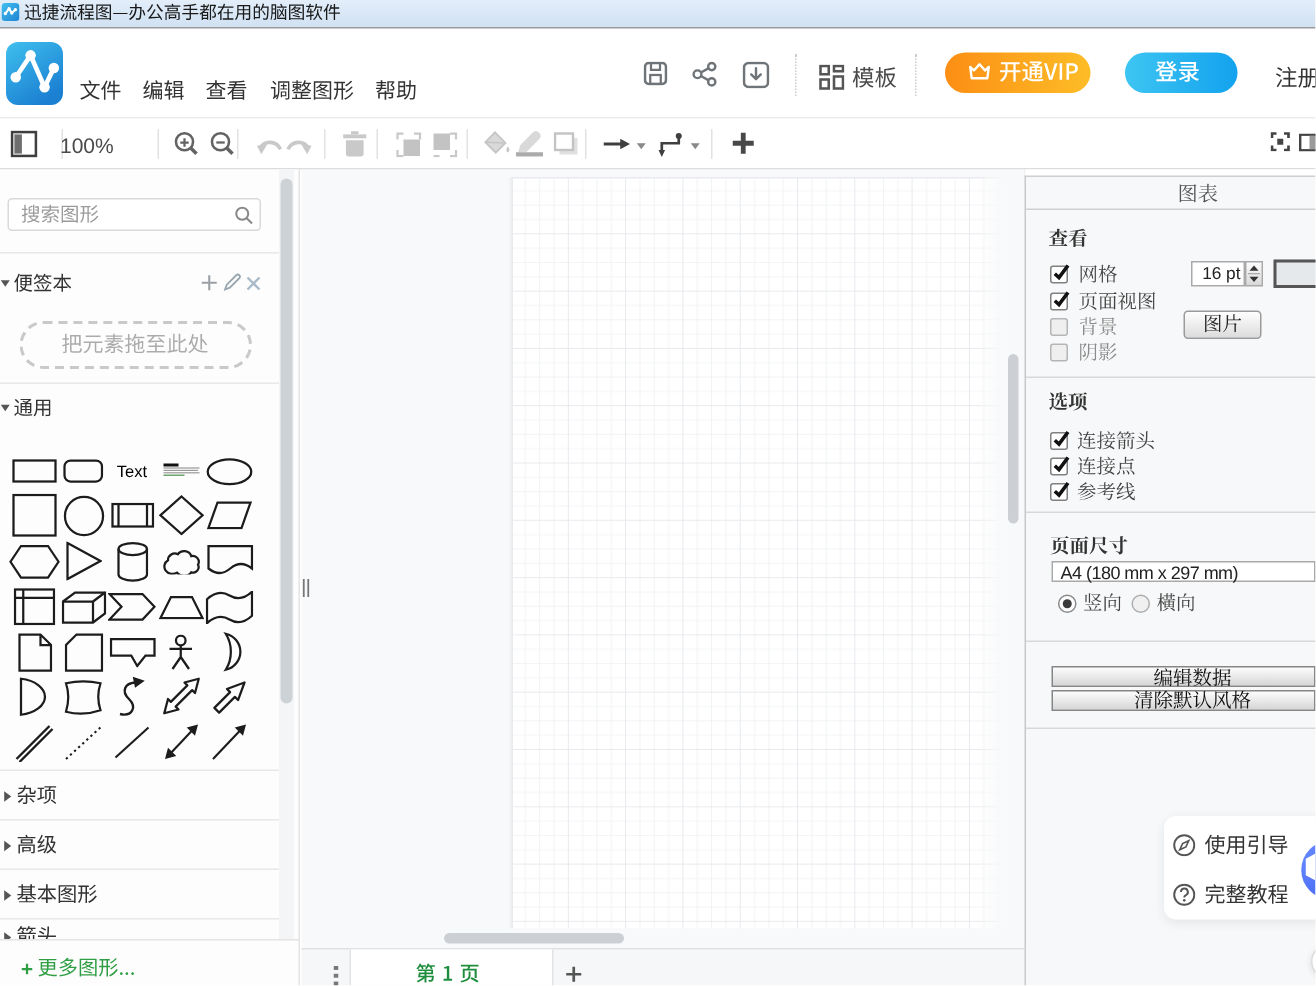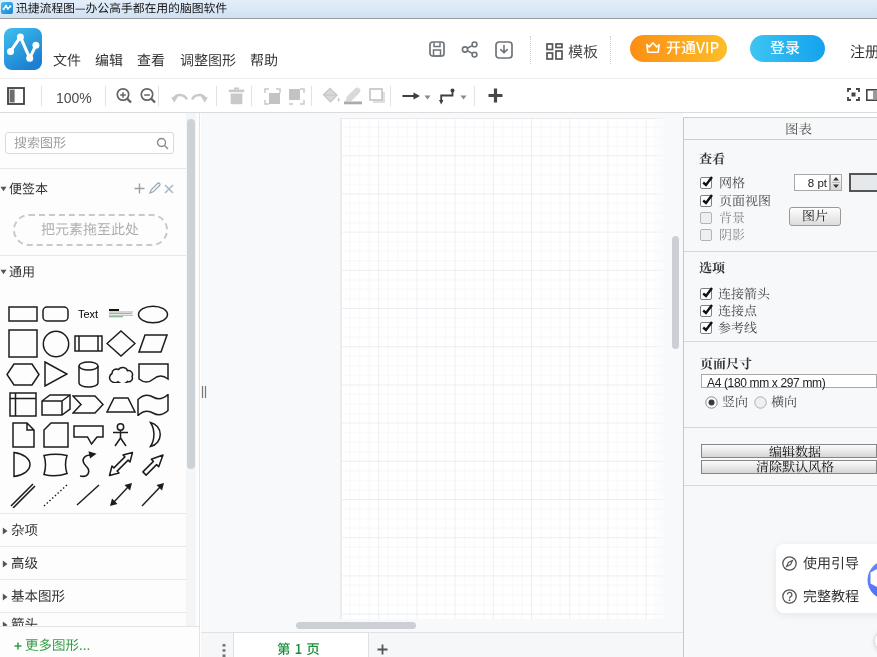--- a/index.html
+++ b/index.html
@@ -128,21 +128,21 @@
 <rect x="2.6" y="2.6" width="5" height="12.8" fill="#6e6e6e"></rect>
   </svg>
 <div class="sep2" style="left:41px"></div>
 <div class="sep2" style="left:105px"></div>
 <div class="sep2" style="left:158px"></div>
 <div class="sep2" style="left:216px"></div>
 <div class="sep2" style="left:251px"></div>
 <div class="sep2" style="left:311px"></div>
 <div class="sep2" style="left:390px"></div>
 <div class="sep2" style="left:474px"></div>
-<div style="position:absolute;left:56px;top:89px;"><span style="font-size:14px;color:#4a4a4a">100%</span></div>
+<div style="position:absolute;left:40px;top:89px;"><span style="font-size:14px;color:#4a4a4a">100%</span></div>
 <svg class="a" style="left:114px;top:86px" width="18" height="18" viewBox="0 0 18 18">
 <circle cx="9" cy="8.5" r="5.7" fill="none" stroke="#636363" stroke-width="1.7"></circle>
 <path d="M13 12.5 L17 16.5" stroke="#636363" stroke-width="2.4"></path>
 <path d="M9 6.2 v5.6 M6.2 9 h5.6" stroke="#636363" stroke-width="1.5"></path>
   </svg>
 <svg class="a" style="left:137.5px;top:86px" width="18" height="18" viewBox="0 0 18 18">
 <circle cx="9" cy="8.5" r="5.7" fill="none" stroke="#636363" stroke-width="1.7"></circle>
 <path d="M13 12.5 L17 16.5" stroke="#636363" stroke-width="2.4"></path>
 <path d="M6.2 9 h5.6" stroke="#636363" stroke-width="1.5"></path>
   </svg>
@@ -498,21 +498,21 @@
       <path transform="translate(0,0)" d="M0.8 -7.3 1.4 -6.3C1.5 -6.3 1.6 -6.4 1.6 -6.6C2.9 -7 3.9 -7.4 4.7 -7.7V-6H4.9C5.2 -6 5.5 -6.2 5.5 -6.3V-10.4C5.9 -10.5 6 -10.6 6 -10.8L4.7 -10.9V-9.5H1.2L1.3 -9.1H4.7V-8C3.1 -7.7 1.5 -7.4 0.8 -7.3ZM3.9 -3.4H9.2V-2H3.9ZM3.9 -3.8V-5.2H9.2V-3.8ZM3 -5.5V1H3.2C3.6 1 3.9 0.8 3.9 0.7V-1.6H9.2V-0.3C9.2 -0.1 9.2 -0 8.9 -0C8.6 -0 7.3 -0.1 7.3 -0.1V0.1C7.9 0.1 8.2 0.3 8.4 0.4C8.6 0.5 8.7 0.7 8.7 1C9.9 0.9 10.1 0.4 10.1 -0.2V-5C10.3 -5 10.6 -5.2 10.6 -5.3L9.5 -6.1L9.1 -5.5H4L3 -6ZM10.8 -10.3C10.2 -9.9 9.1 -9.3 8.1 -8.9V-10.4C8.3 -10.5 8.4 -10.6 8.5 -10.8L7.3 -10.9V-7.2C7.3 -6.6 7.5 -6.4 8.4 -6.4H9.8C11.8 -6.4 12.2 -6.5 12.2 -6.9C12.2 -7 12.1 -7.1 11.8 -7.2L11.8 -8.5H11.6C11.5 -7.9 11.4 -7.4 11.3 -7.3C11.2 -7.2 11.2 -7.1 11 -7.1C10.9 -7.1 10.4 -7.1 9.9 -7.1H8.6C8.1 -7.1 8.1 -7.1 8.1 -7.3V-8.6C9.2 -8.8 10.4 -9.2 11.2 -9.5C11.5 -9.4 11.7 -9.4 11.9 -9.5Z M21.1 -1.6 21.1 -1.4C22.5 -0.8 23.7 0.1 24.1 0.7C25.1 1.1 25.6 -1 21.1 -1.6ZM18 -1.2 16.9 -1.8C16.3 -1 15 -0 13.8 0.5L13.9 0.7C15.3 0.3 16.8 -0.4 17.5 -1.1C17.8 -1.1 17.9 -1.1 18 -1.2ZM24.2 -6.6 23.6 -5.9H19.7C20.2 -5.9 20.3 -7 18.7 -7L18.6 -6.9C18.9 -6.7 19.3 -6.3 19.4 -5.9C19.4 -5.9 19.5 -5.9 19.6 -5.9H13.8L13.9 -5.5H24.9C25.1 -5.5 25.2 -5.6 25.3 -5.7C24.8 -6.1 24.2 -6.6 24.2 -6.6ZM17 -2V-2.3H19.1V-0.2C19.1 -0.1 19 0 18.8 0C18.5 0 17.3 -0.1 17.3 -0.1V0.1C17.9 0.2 18.2 0.3 18.4 0.4C18.5 0.5 18.6 0.8 18.6 1C19.7 0.9 19.9 0.5 19.9 -0.2V-2.3H22.1V-1.8H22.3C22.5 -1.8 23 -2 23 -2.1V-4C23.2 -4.1 23.4 -4.2 23.5 -4.3L22.5 -5.1L22 -4.6H17L16.1 -5V-1.7H16.2C16.6 -1.7 17 -1.9 17 -2ZM22.1 -4.2V-2.7H17V-4.2ZM22.5 -9.8V-8.8H16.7V-9.8ZM16.7 -6.7V-7.1H22.5V-6.6H22.6C22.9 -6.6 23.3 -6.8 23.3 -6.9V-9.6C23.5 -9.7 23.8 -9.8 23.9 -9.9L22.8 -10.7L22.3 -10.2H16.7L15.8 -10.6V-6.5H16C16.3 -6.5 16.7 -6.6 16.7 -6.7ZM16.7 -7.4V-8.4H22.5V-7.4Z" fill="#8a8a8a"></path>
     </svg>
   </div>
 <div class="a" style="left:700px;top:229px;width:12px;height:12px;background:#efefef;border:1px solid #b5b5b5;border-radius:2px"></div>
 <div style="position:absolute;left:719px;top:228px;">
     <svg width="27" height="16" viewBox="0 -11.44 27 16" style="vertical-align:top">
       <path transform="translate(0,0)" d="M1.1 -10.1V1H1.3C1.7 1 1.9 0.8 1.9 0.7V-9.8H3.9C3.6 -8.7 3 -7.2 2.7 -6.4C3.7 -5.4 4 -4.4 4 -3.5C4 -3 3.9 -2.8 3.7 -2.6C3.6 -2.6 3.5 -2.6 3.3 -2.6C3.1 -2.6 2.6 -2.6 2.3 -2.6V-2.4C2.6 -2.3 2.9 -2.2 3 -2.2C3.1 -2 3.1 -1.8 3.1 -1.5C4.5 -1.5 5 -2.1 4.9 -3.3C4.9 -4.3 4.4 -5.4 3 -6.4C3.6 -7.2 4.4 -8.7 4.9 -9.5C5.2 -9.5 5.4 -9.6 5.5 -9.6L4.4 -10.7L3.8 -10.1H2.1L1.1 -10.5ZM10.9 -9.7V-7.1H7.2V-9.7ZM6.3 -10.1V-5.6C6.3 -3 5.9 -0.8 3.7 0.8L3.9 1C6 -0.2 6.8 -1.8 7 -3.7H10.9V-0.4C10.9 -0.1 10.8 -0.1 10.5 -0.1C10.2 -0.1 8.6 -0.2 8.6 -0.2V0C9.3 0.1 9.7 0.2 9.9 0.4C10.1 0.5 10.2 0.7 10.2 1C11.5 0.9 11.7 0.4 11.7 -0.3V-9.5C11.9 -9.6 12.2 -9.7 12.3 -9.8L11.2 -10.6L10.7 -10.1H7.3L6.3 -10.5ZM10.9 -6.7V-4H7.1C7.1 -4.5 7.2 -5.1 7.2 -5.6V-6.7Z M25.6 -3 24.4 -3.7C23.1 -1.8 21.3 -0.3 19.4 0.8L19.5 1C21.7 0.1 23.6 -1.2 25.1 -2.9C25.4 -2.9 25.5 -2.9 25.6 -3ZM25.2 -6.6 24.1 -7.3C23.1 -5.9 21.7 -4.5 20.3 -3.5L20.5 -3.3C22 -4.1 23.6 -5.3 24.8 -6.5C25 -6.4 25.2 -6.5 25.2 -6.6ZM25 -10 23.8 -10.7C22.9 -9.4 21.6 -8.1 20.3 -7.2L20.5 -7C21.9 -7.7 23.4 -8.8 24.5 -9.9C24.8 -9.8 24.9 -9.8 25 -10ZM16.3 -1.6 15.2 -2.1C14.9 -1.4 14.2 -0.3 13.5 0.3L13.6 0.5C14.6 0 15.4 -0.8 15.8 -1.5C16.1 -1.4 16.2 -1.5 16.3 -1.6ZM18 -2.1 17.9 -2C18.4 -1.6 19.1 -0.8 19.2 -0.2C20 0.3 20.6 -1.4 18 -2.1ZM20.1 -6.7 19.5 -6H17.5C18 -6.1 18 -6.9 16.7 -7.2L16.5 -7.1C16.8 -6.9 17 -6.5 16.9 -6.1C17 -6 17.1 -6 17.1 -6H13.5L13.7 -5.6H20.8C21 -5.6 21.1 -5.6 21.1 -5.8C20.7 -6.1 20.1 -6.7 20.1 -6.7ZM19 -10V-9H15.4V-10ZM15.4 -6.8V-7.3H19V-6.7H19.1C19.4 -6.7 19.7 -6.9 19.8 -7V-9.8C20 -9.9 20.2 -10 20.3 -10.1L19.3 -10.9L18.9 -10.4H15.4L14.6 -10.8V-6.6H14.7C15 -6.6 15.4 -6.7 15.4 -6.8ZM15.4 -7.7V-8.6H19V-7.7ZM18.9 -4.4V-3.2H15.4V-4.4ZM17.6 -0.2V-2.8H18.9V-2.2H19C19.3 -2.2 19.7 -2.4 19.7 -2.5V-4.3C19.9 -4.3 20.1 -4.4 20.2 -4.5L19.2 -5.2L18.8 -4.8H15.5L14.6 -5.1V-2.1H14.7C15.1 -2.1 15.4 -2.3 15.4 -2.4V-2.8H16.8V-0.2C16.8 -0.1 16.7 0 16.5 0C16.4 0 15.4 -0.1 15.4 -0.1V0.1C15.9 0.2 16.1 0.3 16.3 0.4C16.4 0.5 16.4 0.8 16.4 1C17.4 0.9 17.6 0.4 17.6 -0.2Z" fill="#8a8a8a"></path>
     </svg>
   </div>
 <div class="a" style="left:794px;top:174px;width:36px;height:17px;background:#fff;border:1px solid #a9a9a9"></div>
-<div class="a" style="left:794px;top:177px;width:33px;text-align:right;font-size:11.5px;color:#222">8 pt</div>
+<div class="a" style="left:794px;top:177px;width:33px;text-align:right;font-size:11.5px;color:#222">16 pt</div>
 <div class="a" style="left:830px;top:174px;width:12px;height:17px;background:linear-gradient(#fdfdfd,#d8d8d8);border:1px solid #a9a9a9"></div>
 <svg class="a" style="left:832px;top:176px" width="8" height="13" viewBox="0 0 8 13">
 <path d="M1 4.5 L4 1 L7 4.5 Z" fill="#333"></path>
     <path d="M1 8.5 L4 12 L7 8.5 Z" fill="#333"></path>
 <path d="M0 6.4 H8" stroke="#a9a9a9" stroke-width="0.8"></path>
   </svg>
 <div class="a" style="left:849px;top:173px;width:40px;height:19px;background:#e6e9eb;border:2px solid #555"></div>
 <div class="a" style="left:789px;top:207px;width:52px;height:19px;border-radius:3px;
 background:linear-gradient(#fefefe,#dcdcdc);border:1px solid #9a9a9a"></div>
 <div style="position:absolute;left:802px;top:209px;">

